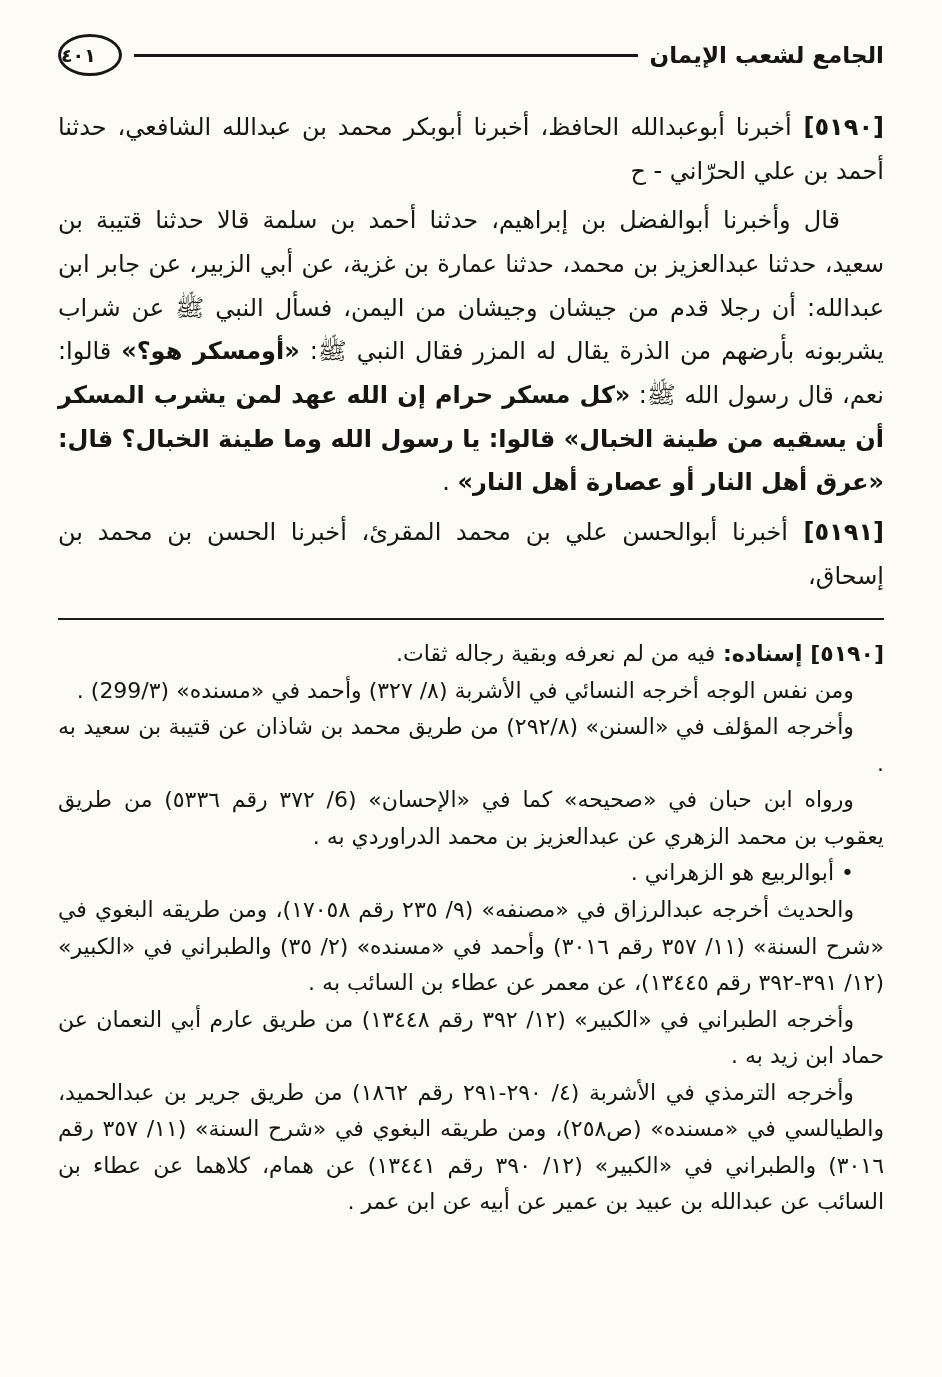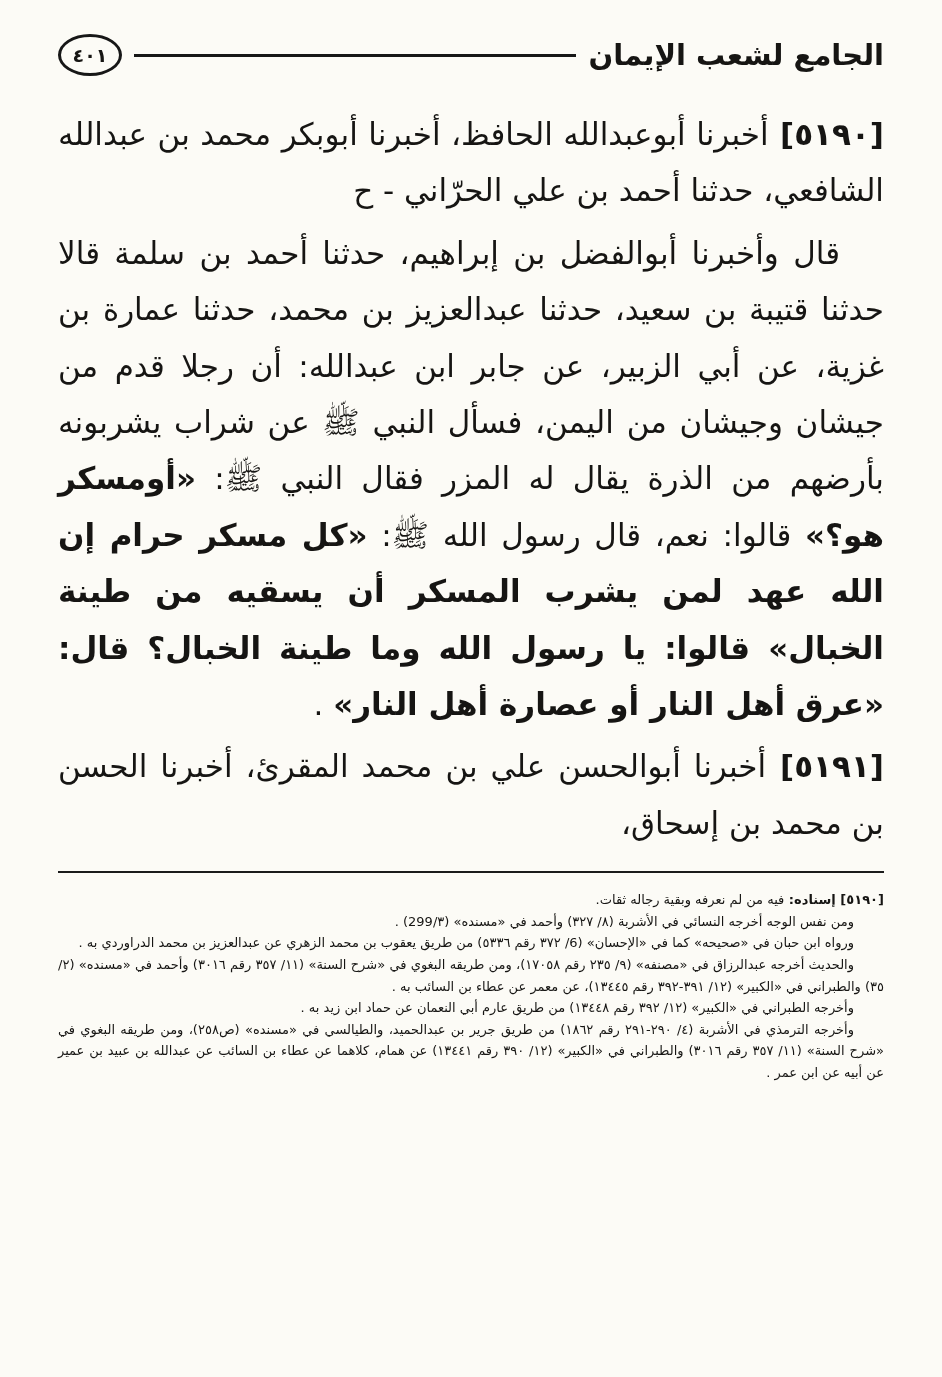--- a/index.html
+++ b/index.html
@@ -21,46 +21,46 @@
     overflow: hidden;
   }
   
   .header {
     display: flex;
     align-items: center;
     gap: 12px;
     margin-bottom: 30px;
   }
   .header-title {
-    font-size: 29px;
+    font-size: 23px;
     font-weight: bold;
     white-space: nowrap;
     letter-spacing: 0;
   }
   .header-rule {
     flex: 1 1 auto;
     height: 0;
     border-top: 3px solid #171717;
   }
   .page-badge {
     flex: 0 0 auto;
     width: 58px;
     height: 36px;
     border: 3px solid #171717;
     border-radius: 50%;
     display: flex;
     align-items: center;
-    justify-content: center;
+    justify-content: flex-end;
     font-size: 19px;
     font-weight: bold;
     background: #fcfbf6;
   }
   
   .main-text {
-    font-size: 31px;
+    font-size: 24px;
     line-height: 1.82;
     text-align: justify;
   }
   .main-text p {
     margin: 0 0 6px 0;
   }
   .main-text p.ind {
     text-indent: 44px;
   }
   .b { font-weight: bold; }
@@ -69,21 +69,21 @@
     line-height: 0;
   }
   
   .fn-sep {
     border: 0;
     border-top: 2.5px solid #1b1b1b;
     margin: 20px 0 16px 0;
   }
   
   .footnotes {
-    font-size: 13px;
+    font-size: 22px;
     line-height: 1.66;
     text-align: justify;
   }
   .footnotes p {
     margin: 0;
   }
   .footnotes p.ind {
     text-indent: 30px;
   }
 </style>
@@ -104,19 +104,21 @@
       <p><span class="b">[٥١٩٠] </span><span>أخبرنا أبوعبدالله الحافظ، أخبرنا أبوبكر محمد بن عبدالله الشافعي، حدثنا أحمد بن علي الحرّاني - ح</span></p>
       <p class="ind"><span>قال وأخبرنا أبوالفضل بن إبراهيم، حدثنا أحمد بن سلمة قالا حدثنا قتيبة بن سعيد، حدثنا عبدالعزيز بن محمد، حدثنا عمارة بن غزية، عن أبي الزبير، عن جابر ابن عبدالله: أن رجلا قدم من جيشان وجيشان من اليمن، فسأل النبي ﷺ عن شراب يشربونه بأرضهم من الذرة يقال له المزر فقال النبي ﷺ: </span><span class="b">«أومسكر هو؟»</span><span> قالوا: نعم، قال رسول الله ﷺ: </span><span class="b">«كل مسكر حرام إن الله عهد لمن يشرب المسكر أن يسقيه من طينة الخبال» قالوا: يا رسول الله وما طينة الخبال؟ قال: «عرق أهل النار أو عصارة أهل النار»</span><span> .</span></p>
       <p><span class="b">[٥١٩١] </span><span>أخبرنا أبوالحسن علي بن محمد المقرئ، أخبرنا الحسن بن محمد بن إسحاق،</span></p>
     </div>
 
   <hr class="fn-sep">
 
   <div class="footnotes">
       <p><span class="b">[٥١٩٠] إسناده: </span><span>فيه من لم نعرفه وبقية رجاله ثقات.</span></p>
       <p class="ind"><span>ومن نفس الوجه أخرجه النسائي في الأشربة (٨/ ٣٢٧) وأحمد في «مسنده» (299/٣) .</span></p>
+      <p class="ind"><span>وأخرجه المؤلف في «السنن» (٢٩٢/٨) من طريق محمد بن شاذان عن قتيبة بن سعيد به .</span></p>
       <p class="ind"><span>ورواه ابن حبان في «صحيحه» كما في «الإحسان» (6/ ٣٧٢ رقم ٥٣٣٦) من طريق يعقوب بن محمد الزهري عن عبدالعزيز بن محمد الدراوردي به .</span></p>
+      <p class="ind"><span>• أبوالربيع هو الزهراني .</span></p>
       <p class="ind"><span>والحديث أخرجه عبدالرزاق في «مصنفه» (٩/ ٢٣٥ رقم ١٧٠٥٨)، ومن طريقه البغوي في «شرح السنة» (١١/ ٣٥٧ رقم ٣٠١٦) وأحمد في «مسنده» (٢/ ٣٥) والطبراني في «الكبير» (١٢/ ٣٩١-٣٩٢ رقم ١٣٤٤٥)، عن معمر عن عطاء بن السائب به .</span></p>
       <p class="ind"><span>وأخرجه الطبراني في «الكبير» (١٢/ ٣٩٢ رقم ١٣٤٤٨) من طريق عارم أبي النعمان عن حماد ابن زيد به .</span></p>
       <p class="ind"><span>وأخرجه الترمذي في الأشربة (٤/ ٢٩٠-٢٩١ رقم ١٨٦٢) من طريق جرير بن عبدالحميد، والطيالسي في «مسنده» (ص٢٥٨)، ومن طريقه البغوي في «شرح السنة» (١١/ ٣٥٧ رقم ٣٠١٦) والطبراني في «الكبير» (١٢/ ٣٩٠ رقم ١٣٤٤١) عن همام، كلاهما عن عطاء بن السائب عن عبدالله بن عبيد بن عمير عن أبيه عن ابن عمر .</span></p>
     </div>
 
 </div>
 
 </body></html>

